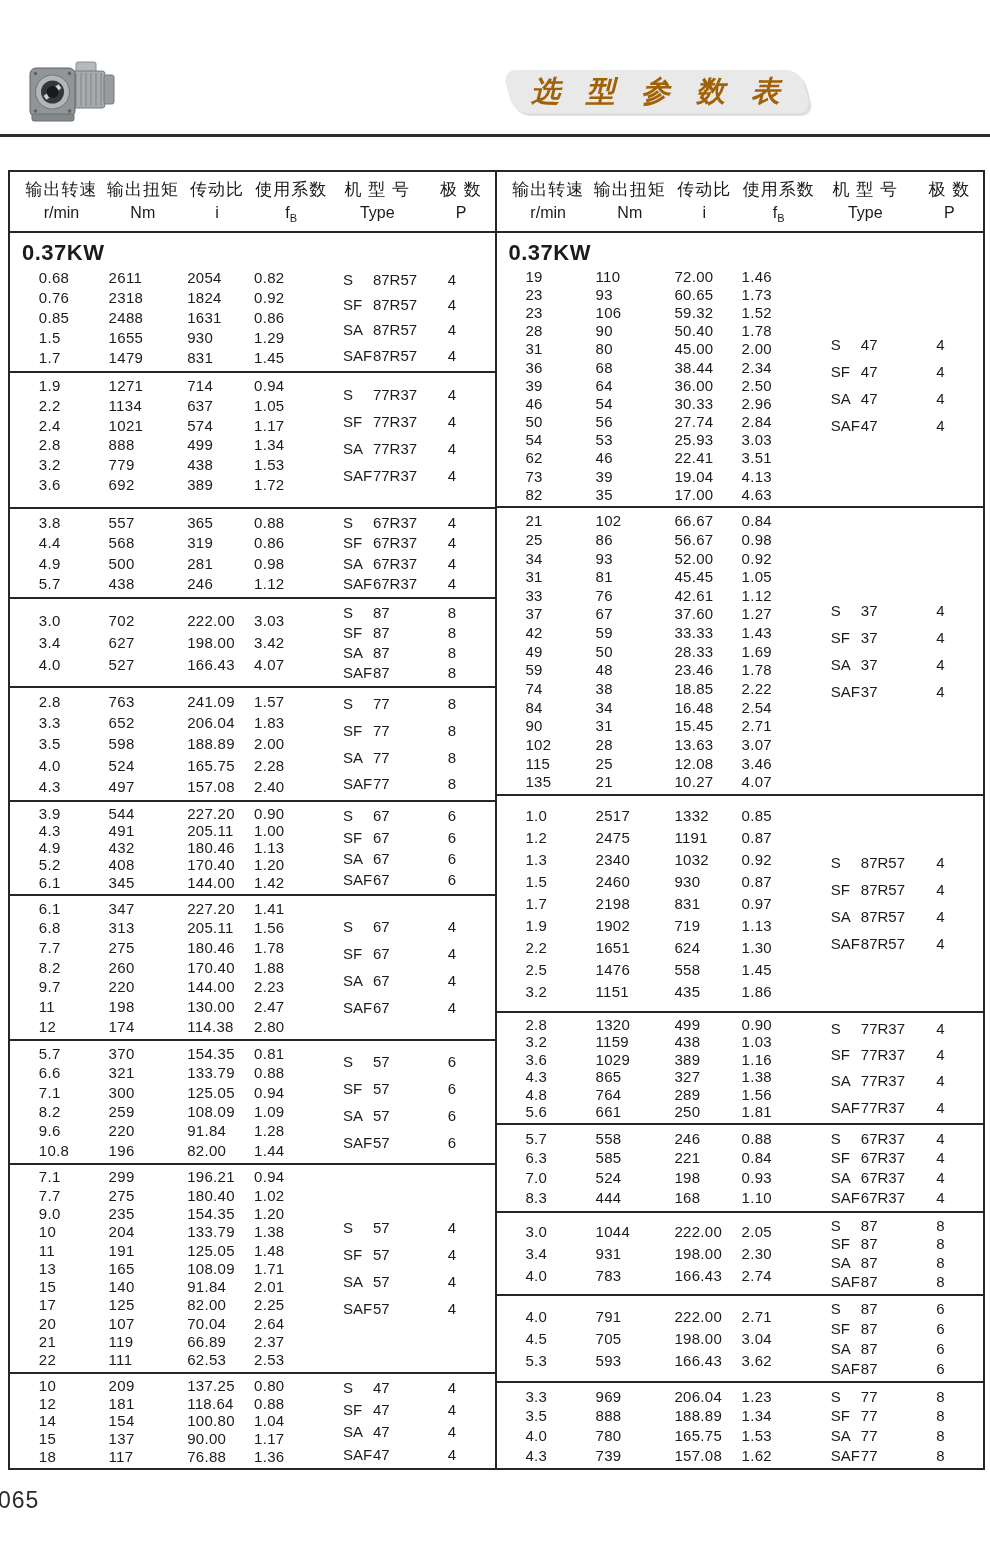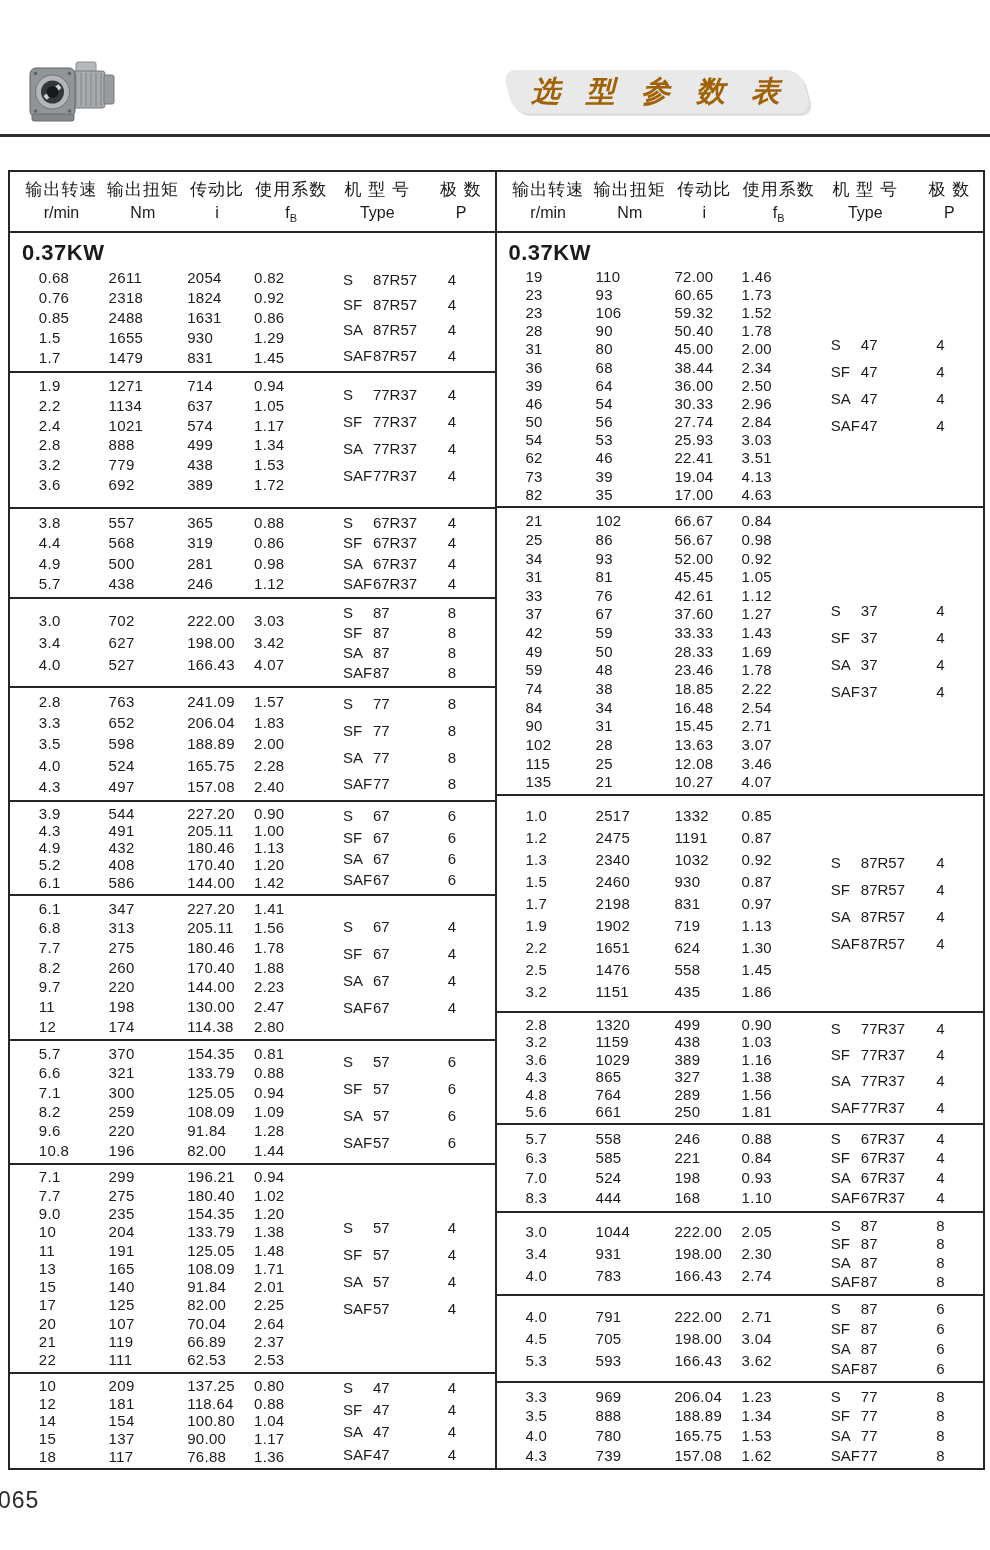--- a/index.html
+++ b/index.html
@@ -391,21 +391,21 @@
                 <div class="cell">1.13</div>
               </div>
               <div class="row">
                 <div class="cell">5.2</div>
                 <div class="cell">408</div>
                 <div class="cell">170.40</div>
                 <div class="cell">1.20</div>
               </div>
               <div class="row">
                 <div class="cell">6.1</div>
-                <div class="cell">586</div>
+                <div class="cell">345</div>
                 <div class="cell">144.00</div>
                 <div class="cell">1.42</div>
               </div>
             </div>
             <div class="types">
               <div class="type-line">
                 <div class="t-label"><span class="t-prefix">S</span>67</div>
                 <div class="t-p">6</div>
               </div>
               <div class="type-line">

